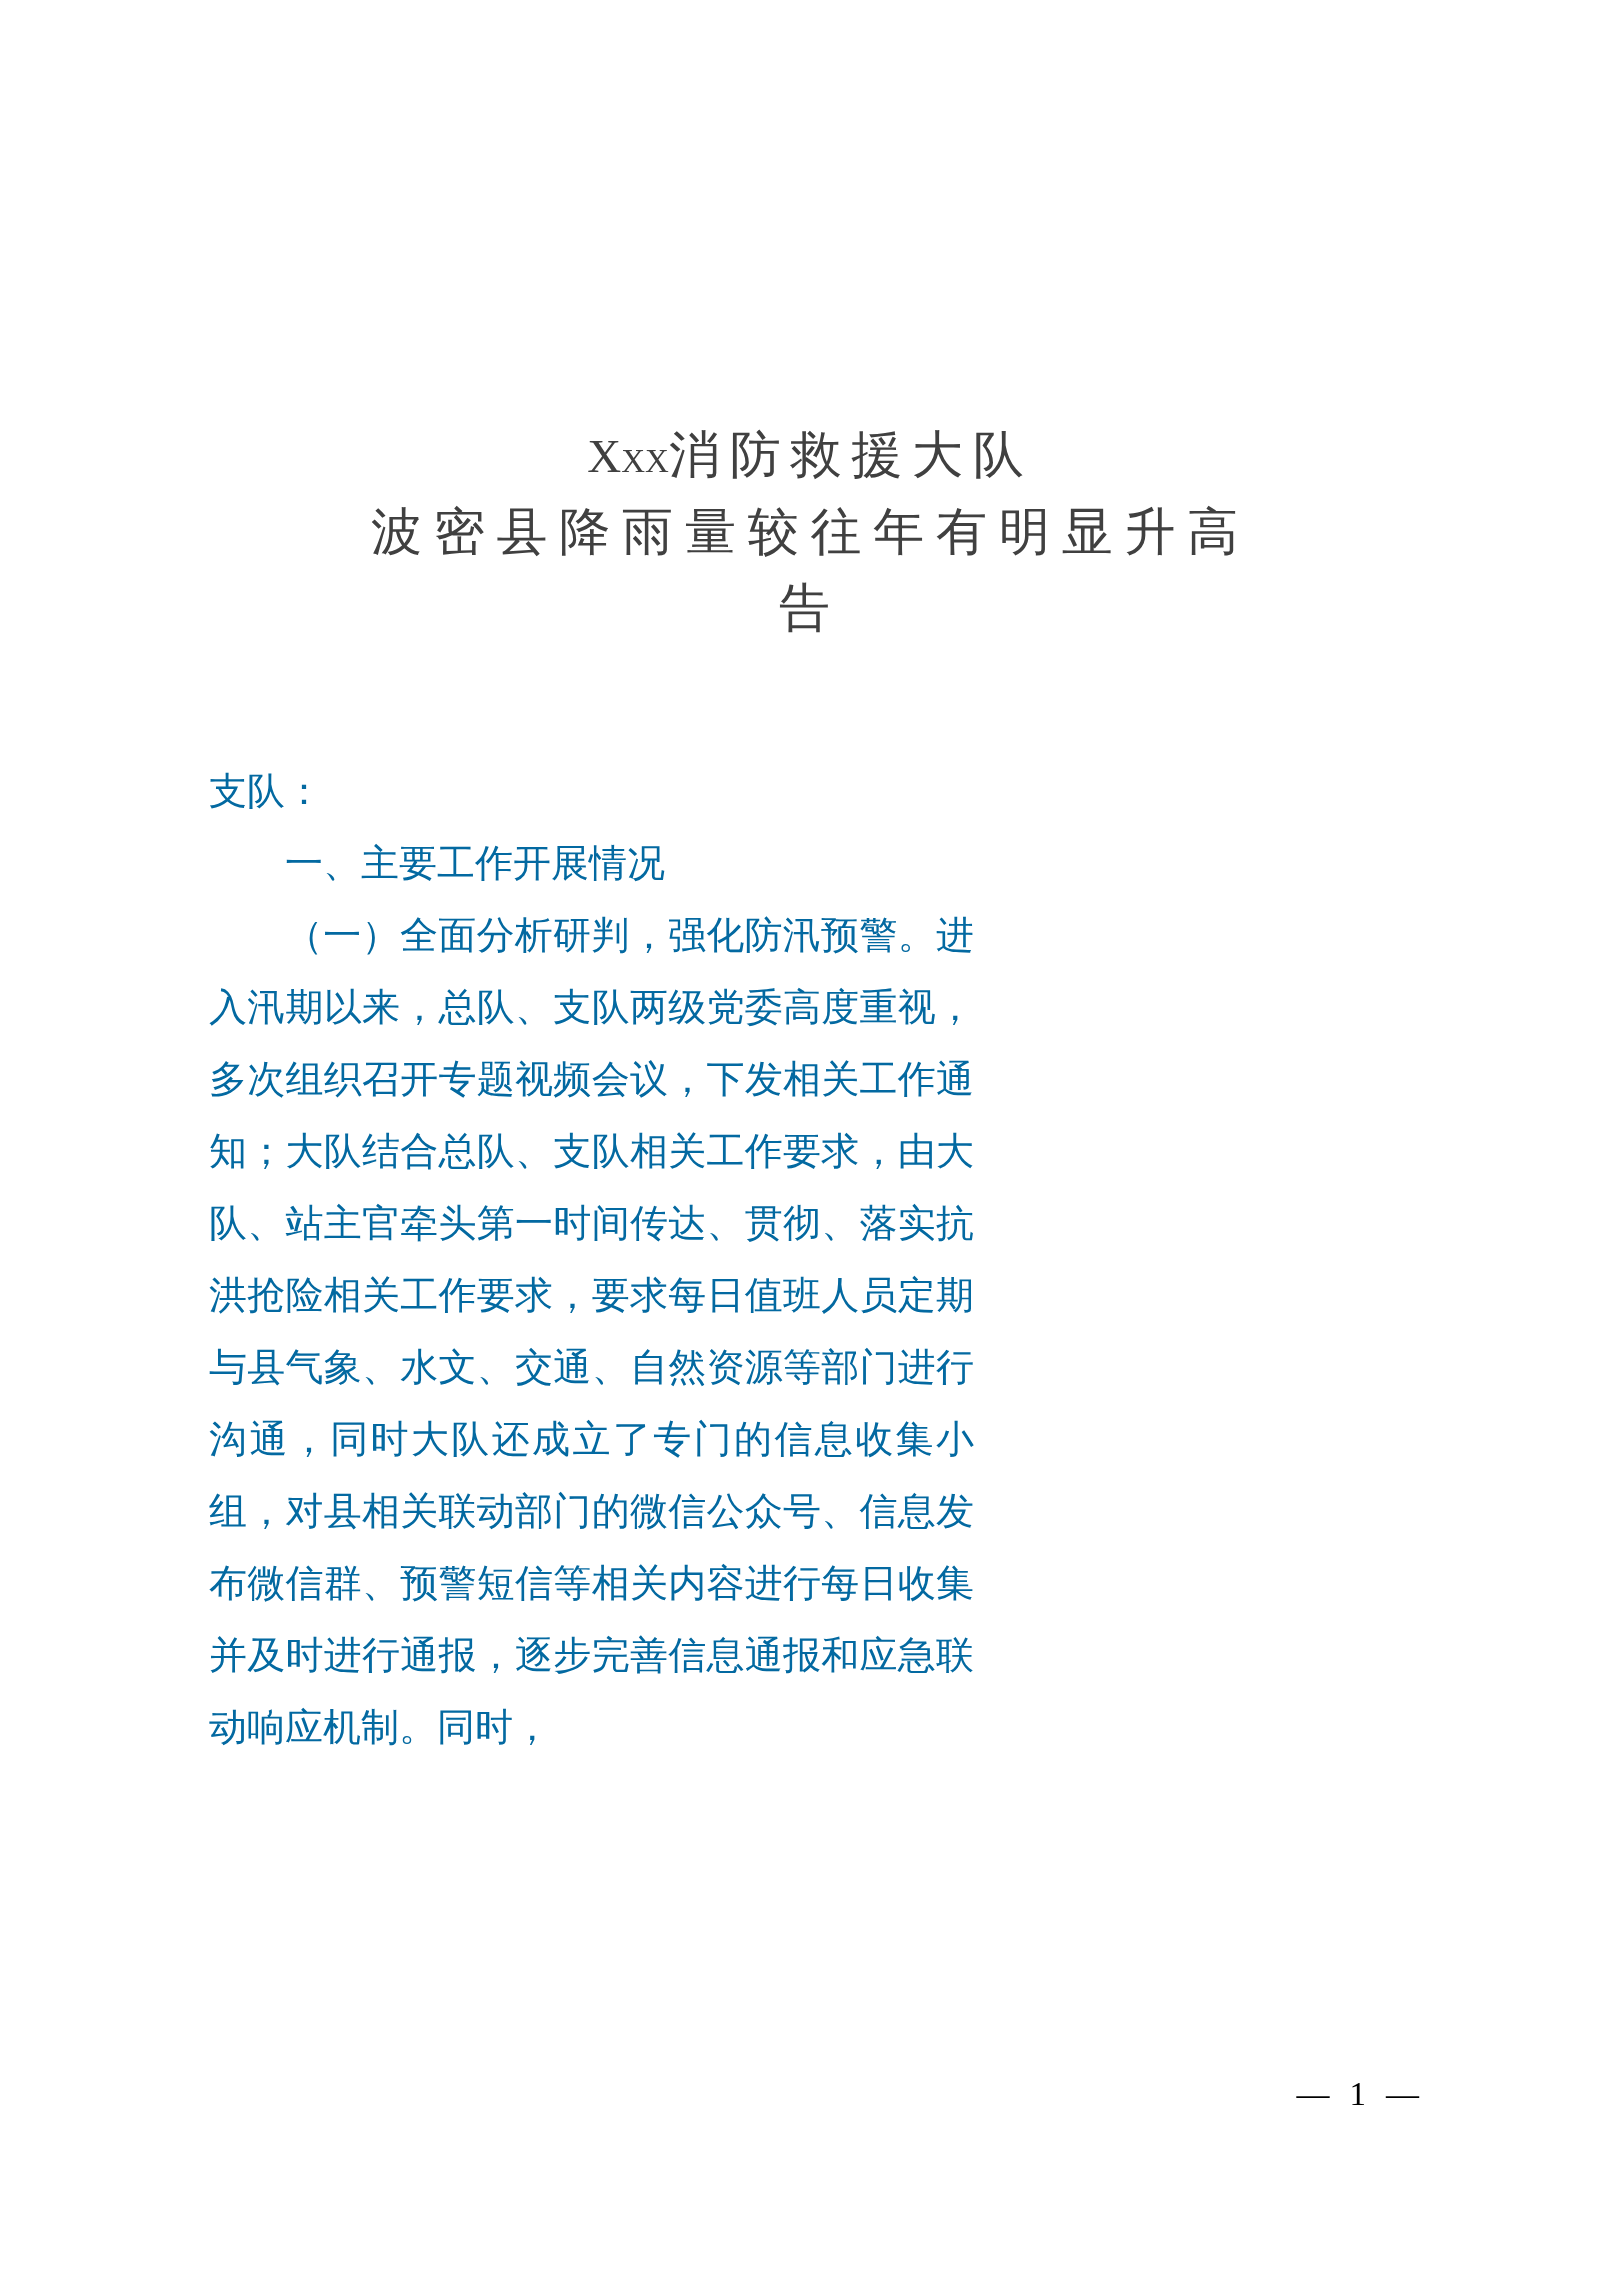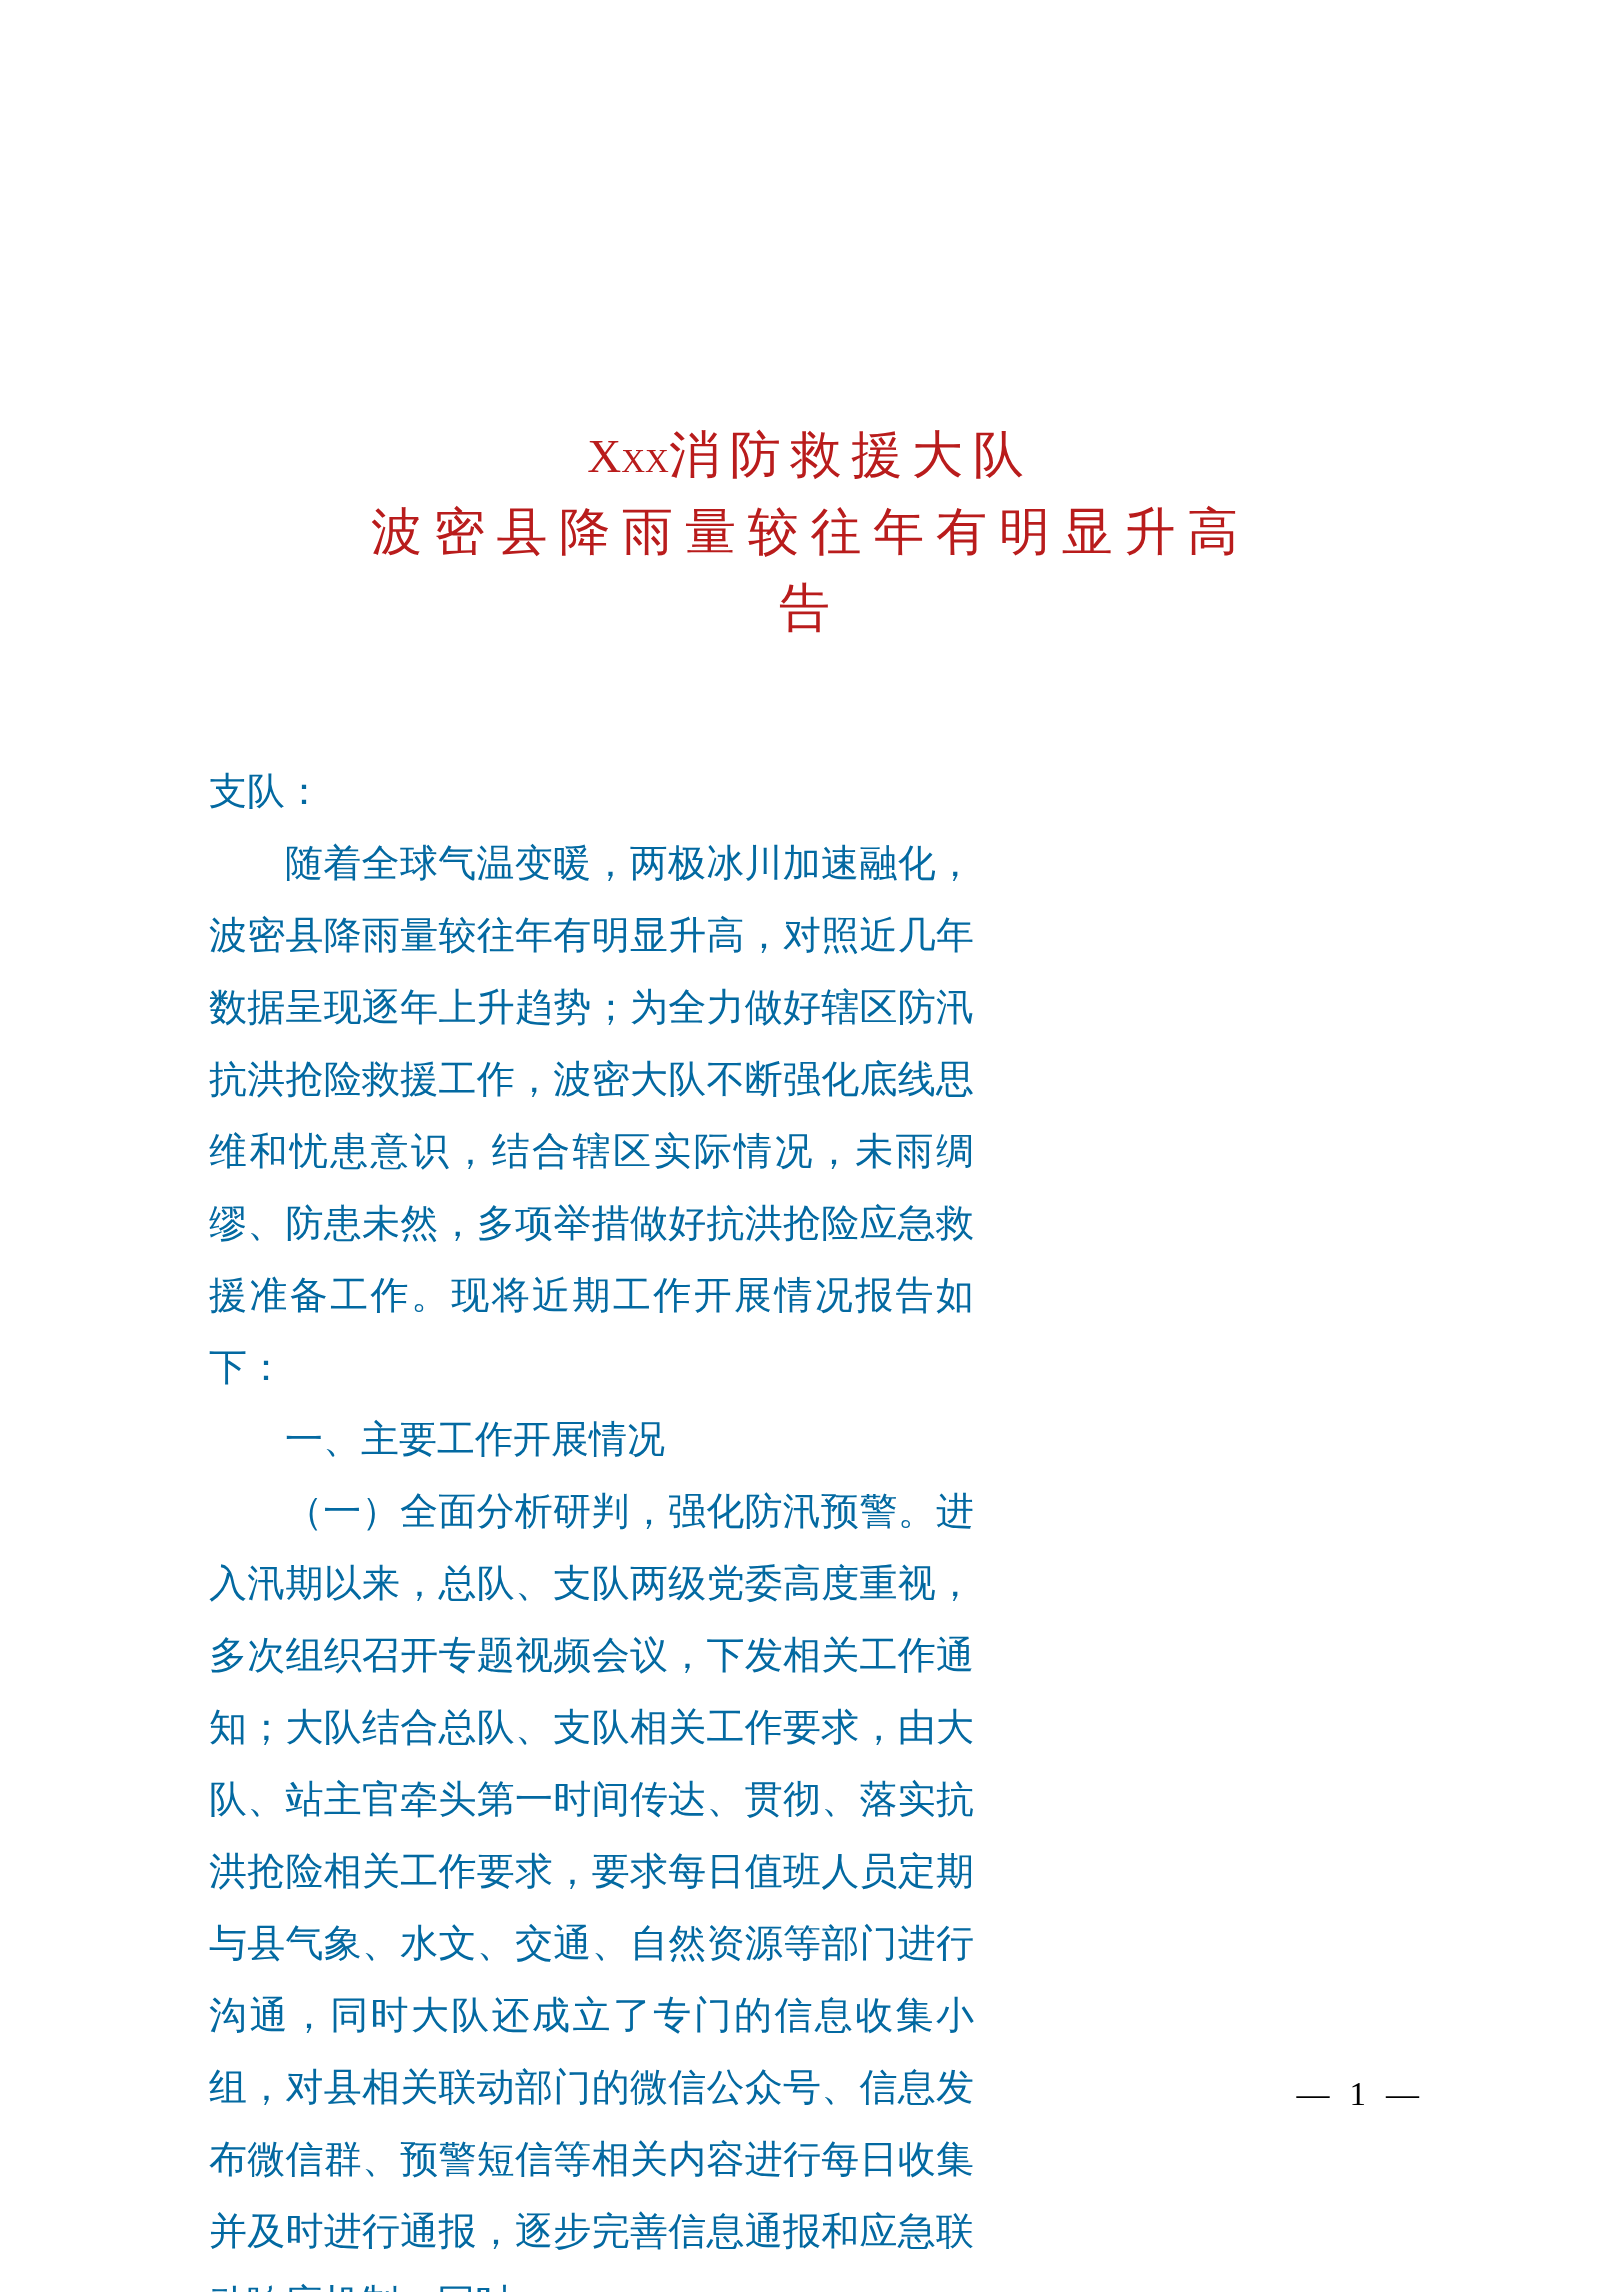--- a/index.html
+++ b/index.html
@@ -28,21 +28,21 @@
     text-align: center;
   }
 
   .title-line {
     font-family: "Liberation Sans", "DejaVu Sans", sans-serif;
     font-size: 51px;
     font-weight: 400;
     letter-spacing: 10.8px;
     line-height: 76px;
     white-space: pre;
-    color: #b91c1c;
+    color: #404040;
   }
 
   .title-line-1 { letter-spacing: 9.8px; }
   .title-line-2 { letter-spacing: 11.8px; }
   .title-line-3 { letter-spacing: 11.8px; }
 
   .title-prefix {
     font-family: "Liberation Serif", "DejaVu Serif", serif;
     font-size: 47px;
     letter-spacing: 0px;
@@ -96,21 +96,20 @@
 <div class="page">
 
   <div class="doc-title">
     <div class="title-line title-line-1"><span class="title-prefix">Xxx</span><span>消防救援大队</span></div>
     <div class="title-line title-line-2">波密县降雨量较往年有明显升高</div>
     <div class="title-line title-line-3">告</div>
   </div>
 
   <div class="body-block">
     <p class="para para-salutation">支队：</p>
-    <p class="para para-indent">随着全球气温变暖，两极冰川加速融化，波密县降雨量较往年有明显升高，对照近几年数据呈现逐年上升趋势；为全力做好辖区防汛抗洪抢险救援工作，波密大队不断强化底线思维和忧患意识，结合辖区实际情况，未雨绸缪、防患未然，多项举措做好抗洪抢险应急救援准备工作。现将近期工作开展情况报告如下：</p>
     <p class="para para-indent">一、主要工作开展情况</p>
     <p class="para para-indent">（一）全面分析研判，强化防汛预警。进入汛期以来，总队、支队两级党委高度重视，多次组织召开专题视频会议，下发相关工作通知；大队结合总队、支队相关工作要求，由大队、站主官牵头第一时间传达、贯彻、落实抗洪抢险相关工作要求，要求每日值班人员定期与县气象、水文、交通、自然资源等部门进行沟通，同时大队还成立了专门的信息收集小组，对县相关联动部门的微信公众号、信息发布微信群、预警短信等相关内容进行每日收集并及时进行通报，逐步完善信息通报和应急联动响应机制。同时，</p>
   </div>
 
   <div class="footer">
     <span>— 1 —</span>
   </div>
 
 </div>
 

